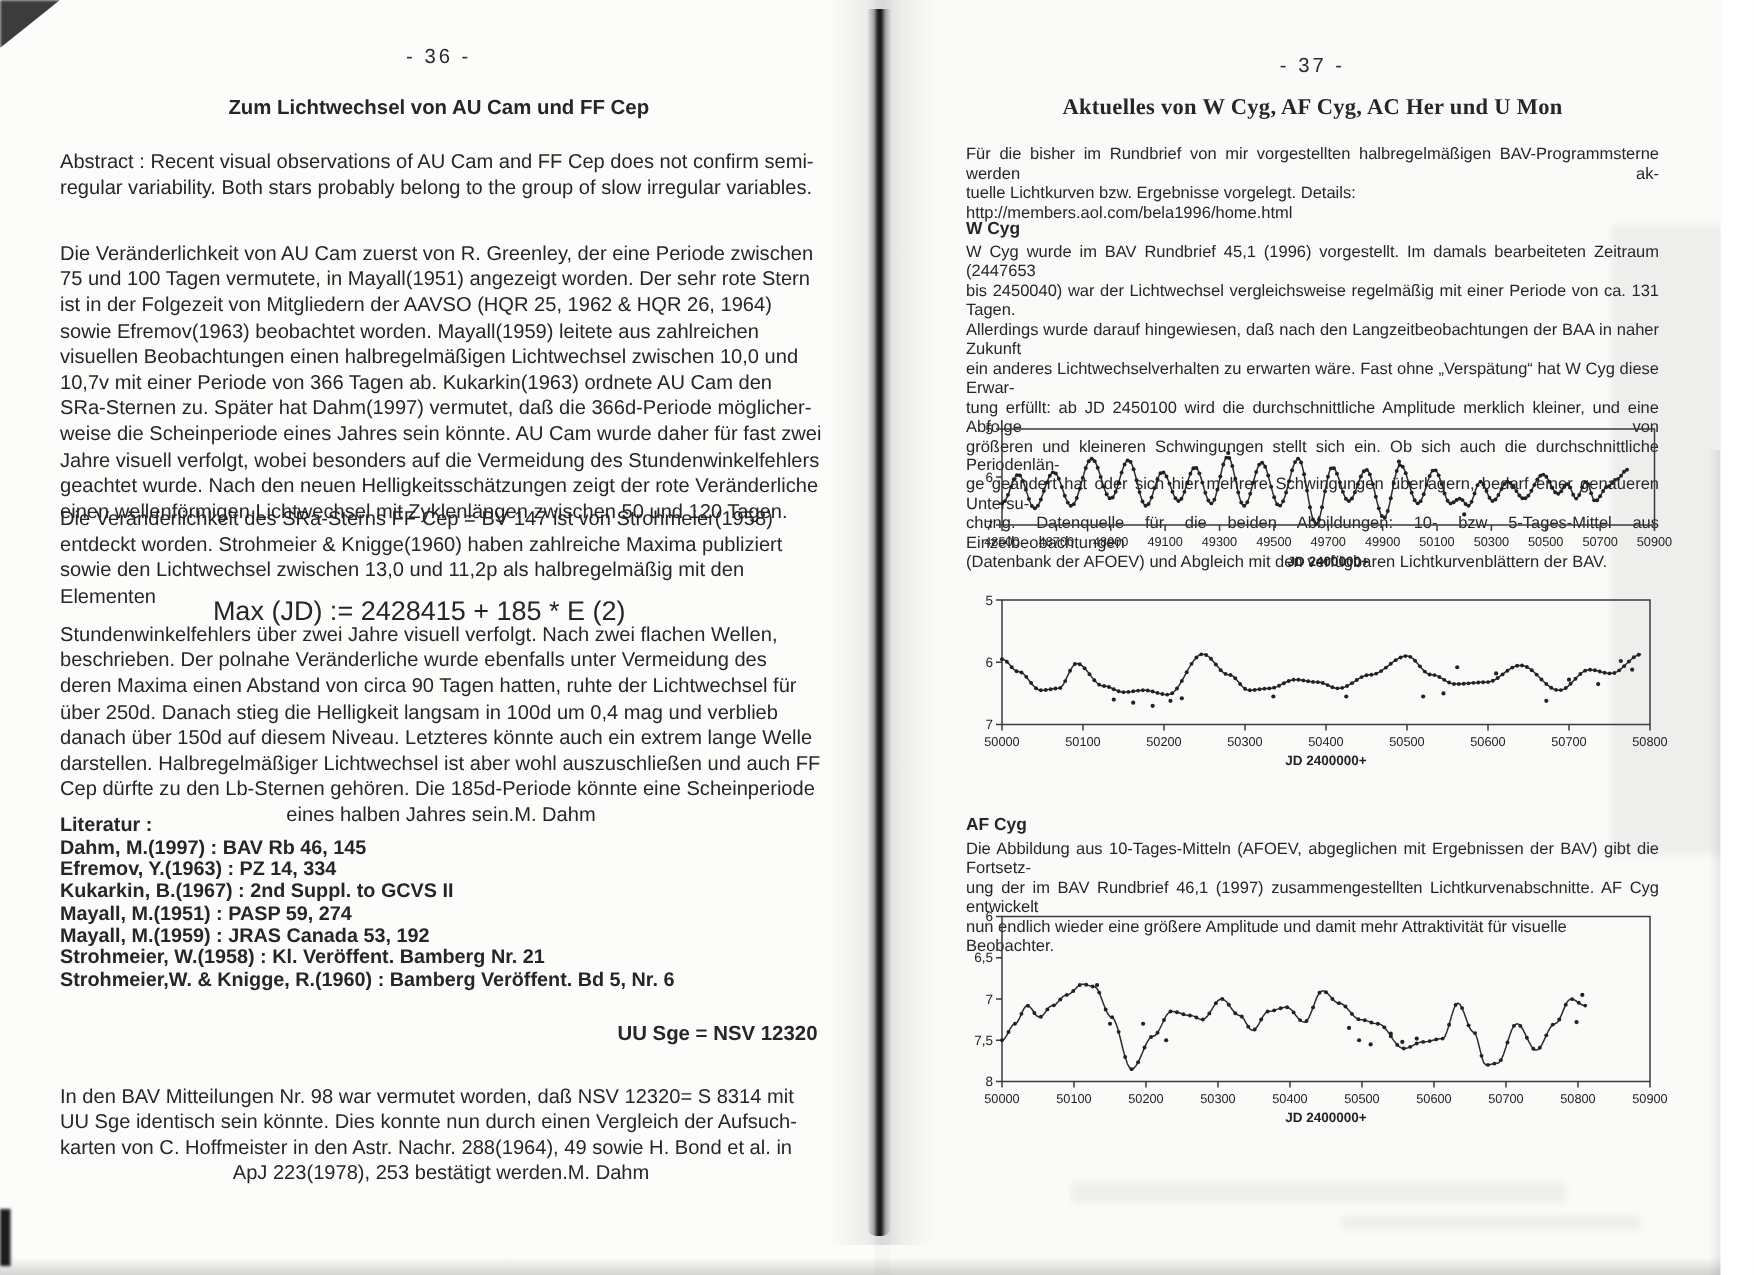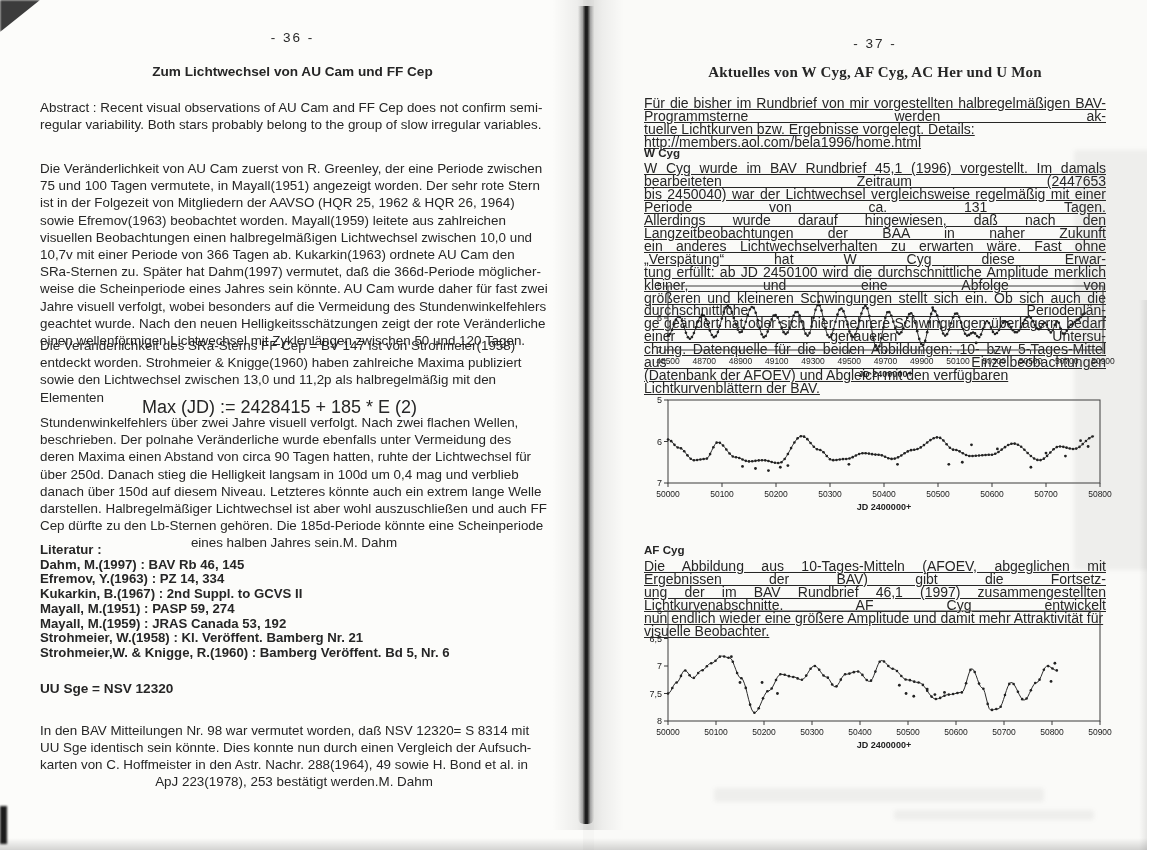--- a/index.html
+++ b/index.html
@@ -25,23 +25,23 @@
   
   .abs{position:absolute;}
   .pageno{width:100%;text-align:center;font-size:13.5px;letter-spacing:2px;color:#2a2a2a;}
   .ltitle{width:505px;left:40px;text-align:center;font-weight:bold;font-size:13.6px;}
   .rtitle{width:462px;left:50px;text-align:center;font-weight:bold;font-size:15px;letter-spacing:0.2px;font-family:Liberation Serif, serif;}
   .lbody{left:40px;width:508px;font-size:13.4px;line-height:17.2px;}
   .lbody .tline{white-space:nowrap;}
   .llit{left:40px;width:508px;font-size:13.2px;line-height:14.7px;}
   .llit .tline{white-space:nowrap;font-weight:bold;}
   .leq{left:27px;width:505px;text-align:center;font-size:18px;}
-  .lheading2{left:40px;width:505px;text-align:left;font-weight:bold;font-size:13.6px;}
+  .lheading2{left:40px;width:505px;text-align:right;font-weight:bold;font-size:13.6px;}
   .sigrow{left:40px;width:508px;font-size:13.4px;display:flex;justify-content:center;}
-  .rbody{left:50px;width:462px;font-size:14px;line-height:12.95px;text-decoration:underline;}
+  .rbody{left:50px;width:462px;font-size:11px;line-height:12.95px;}
   .rbody.justify .tline{text-align:justify;text-align-last:justify;}
   .rbody.justify .tline:last-child{text-align:left;text-align-last:left;}
   .rheading{left:50px;width:462px;font-weight:bold;font-size:11.6px;}
   .chart{position:absolute;}
   .chart svg{display:block;}
   .chart text{font-family:"Liberation Sans","DejaVu Sans",sans-serif;fill:#222;}
 </style>
 </head>
 <body>
 

